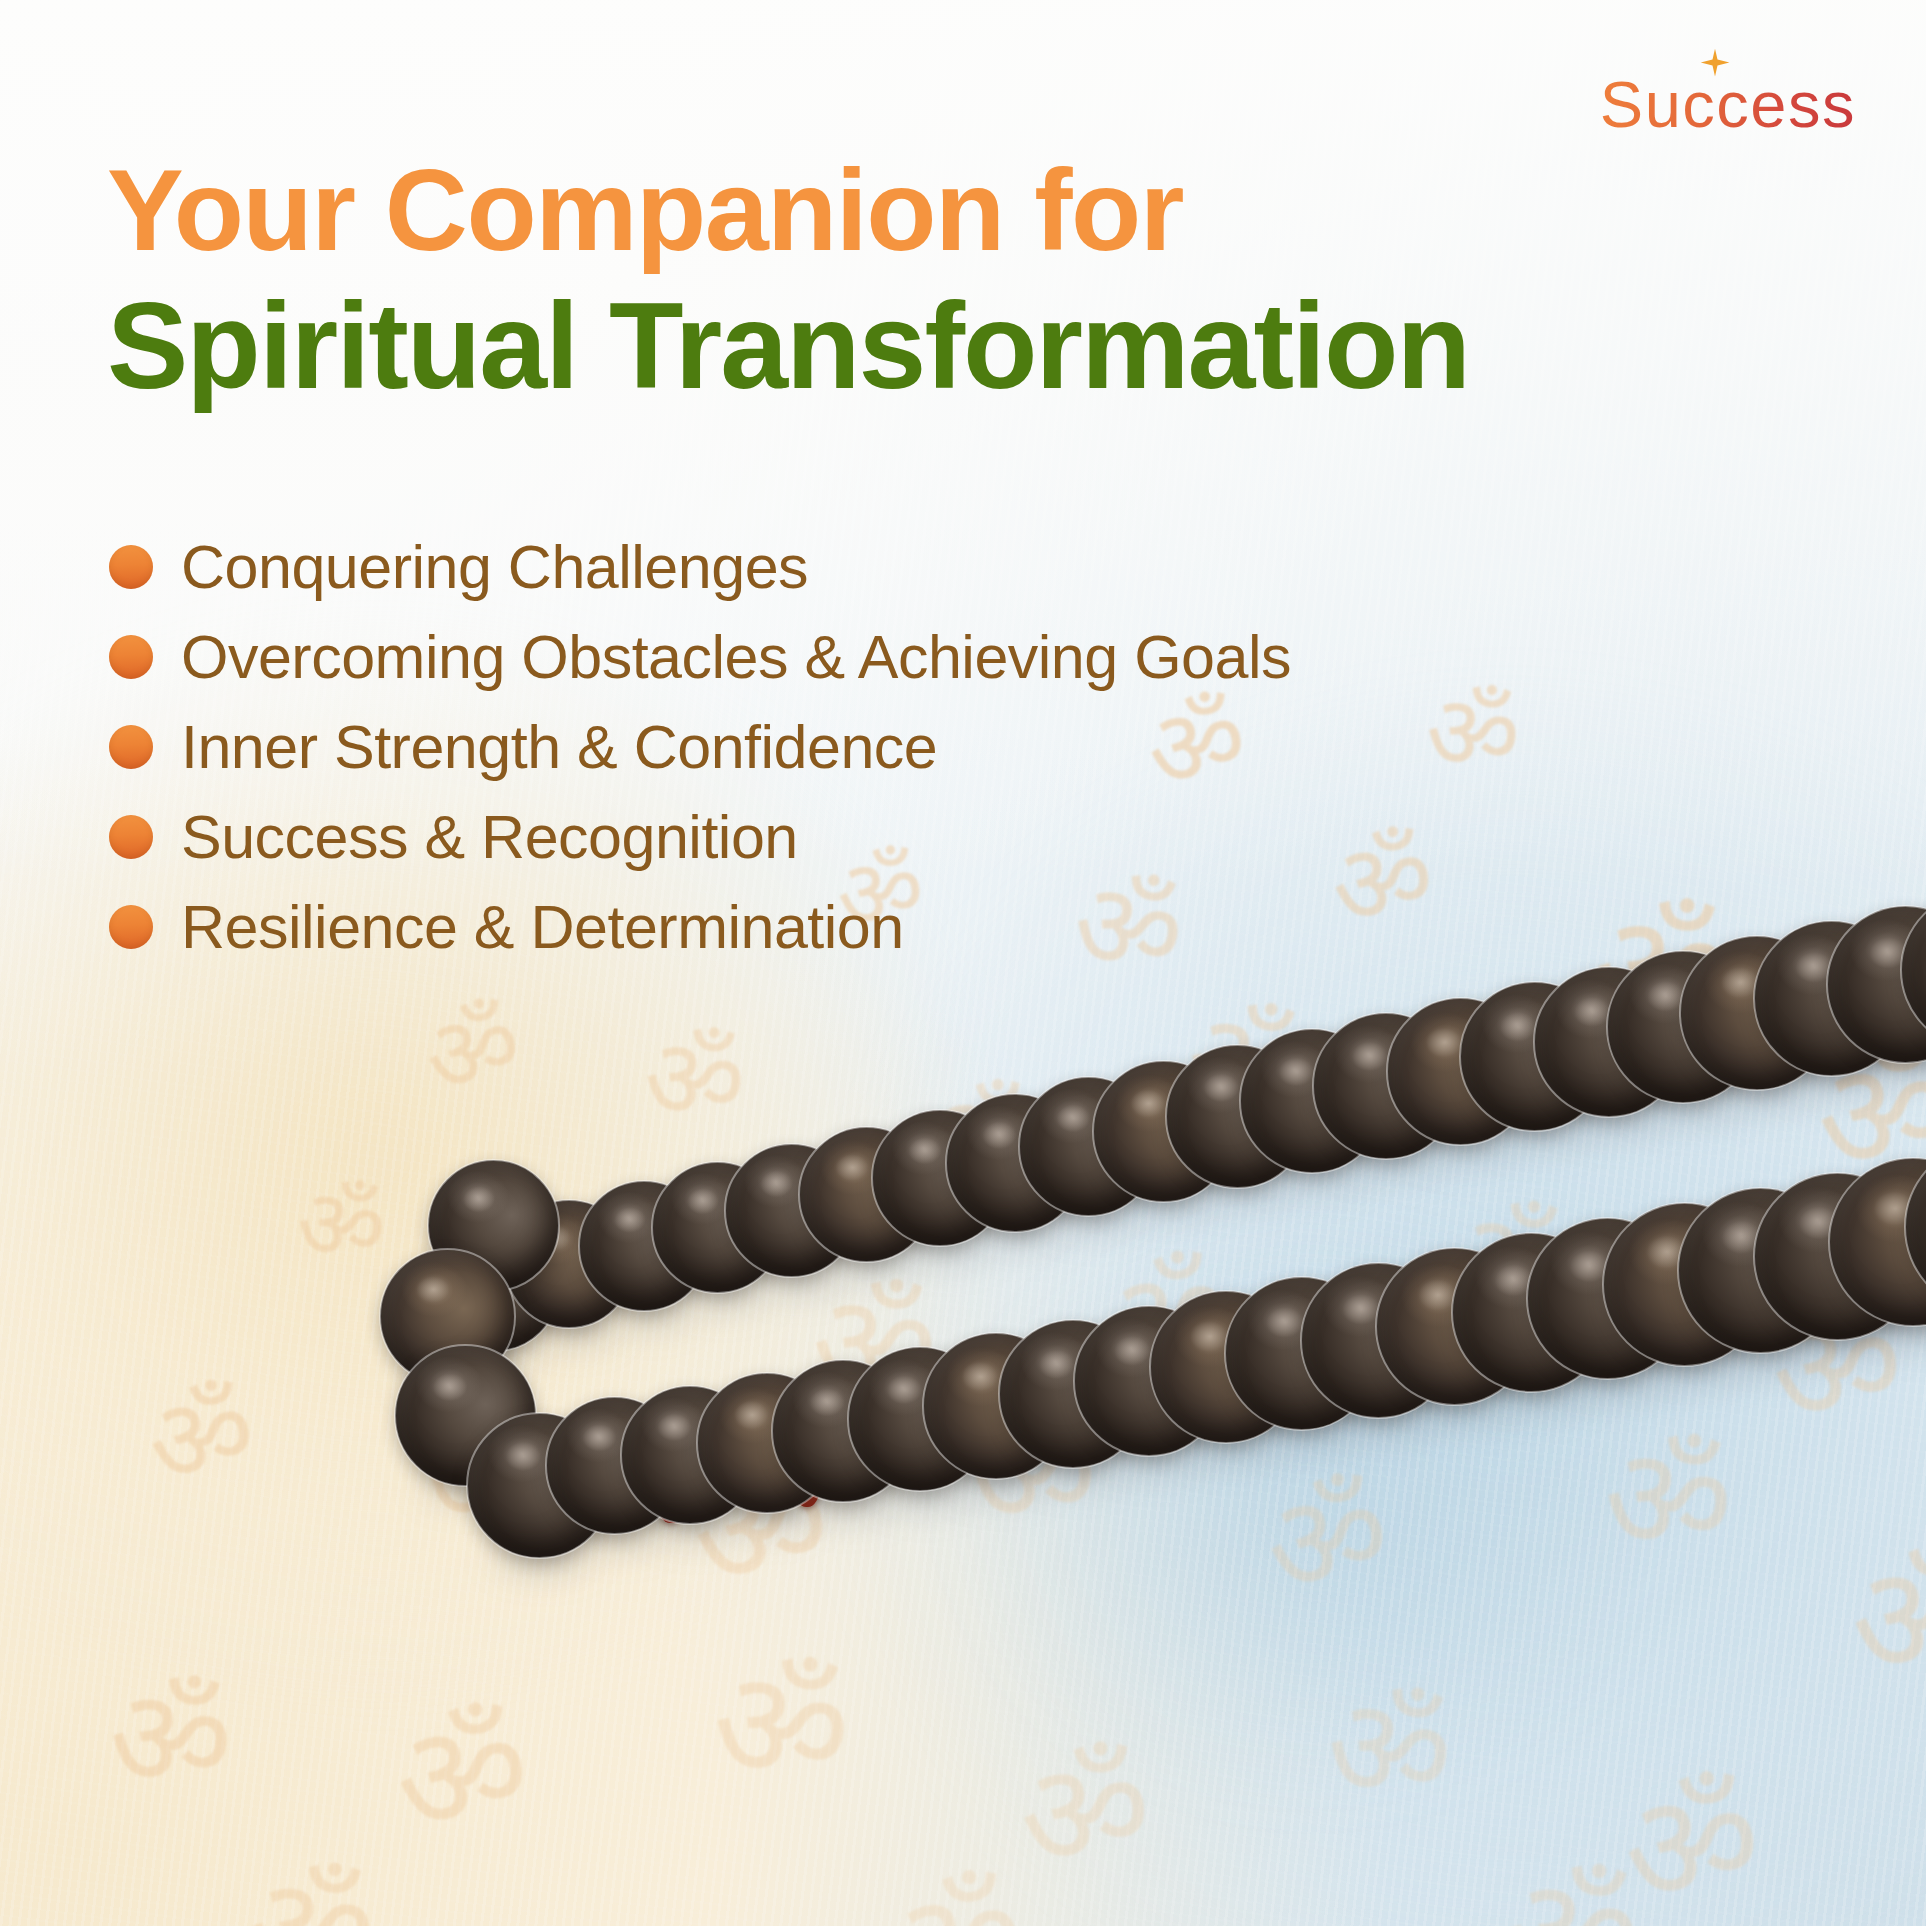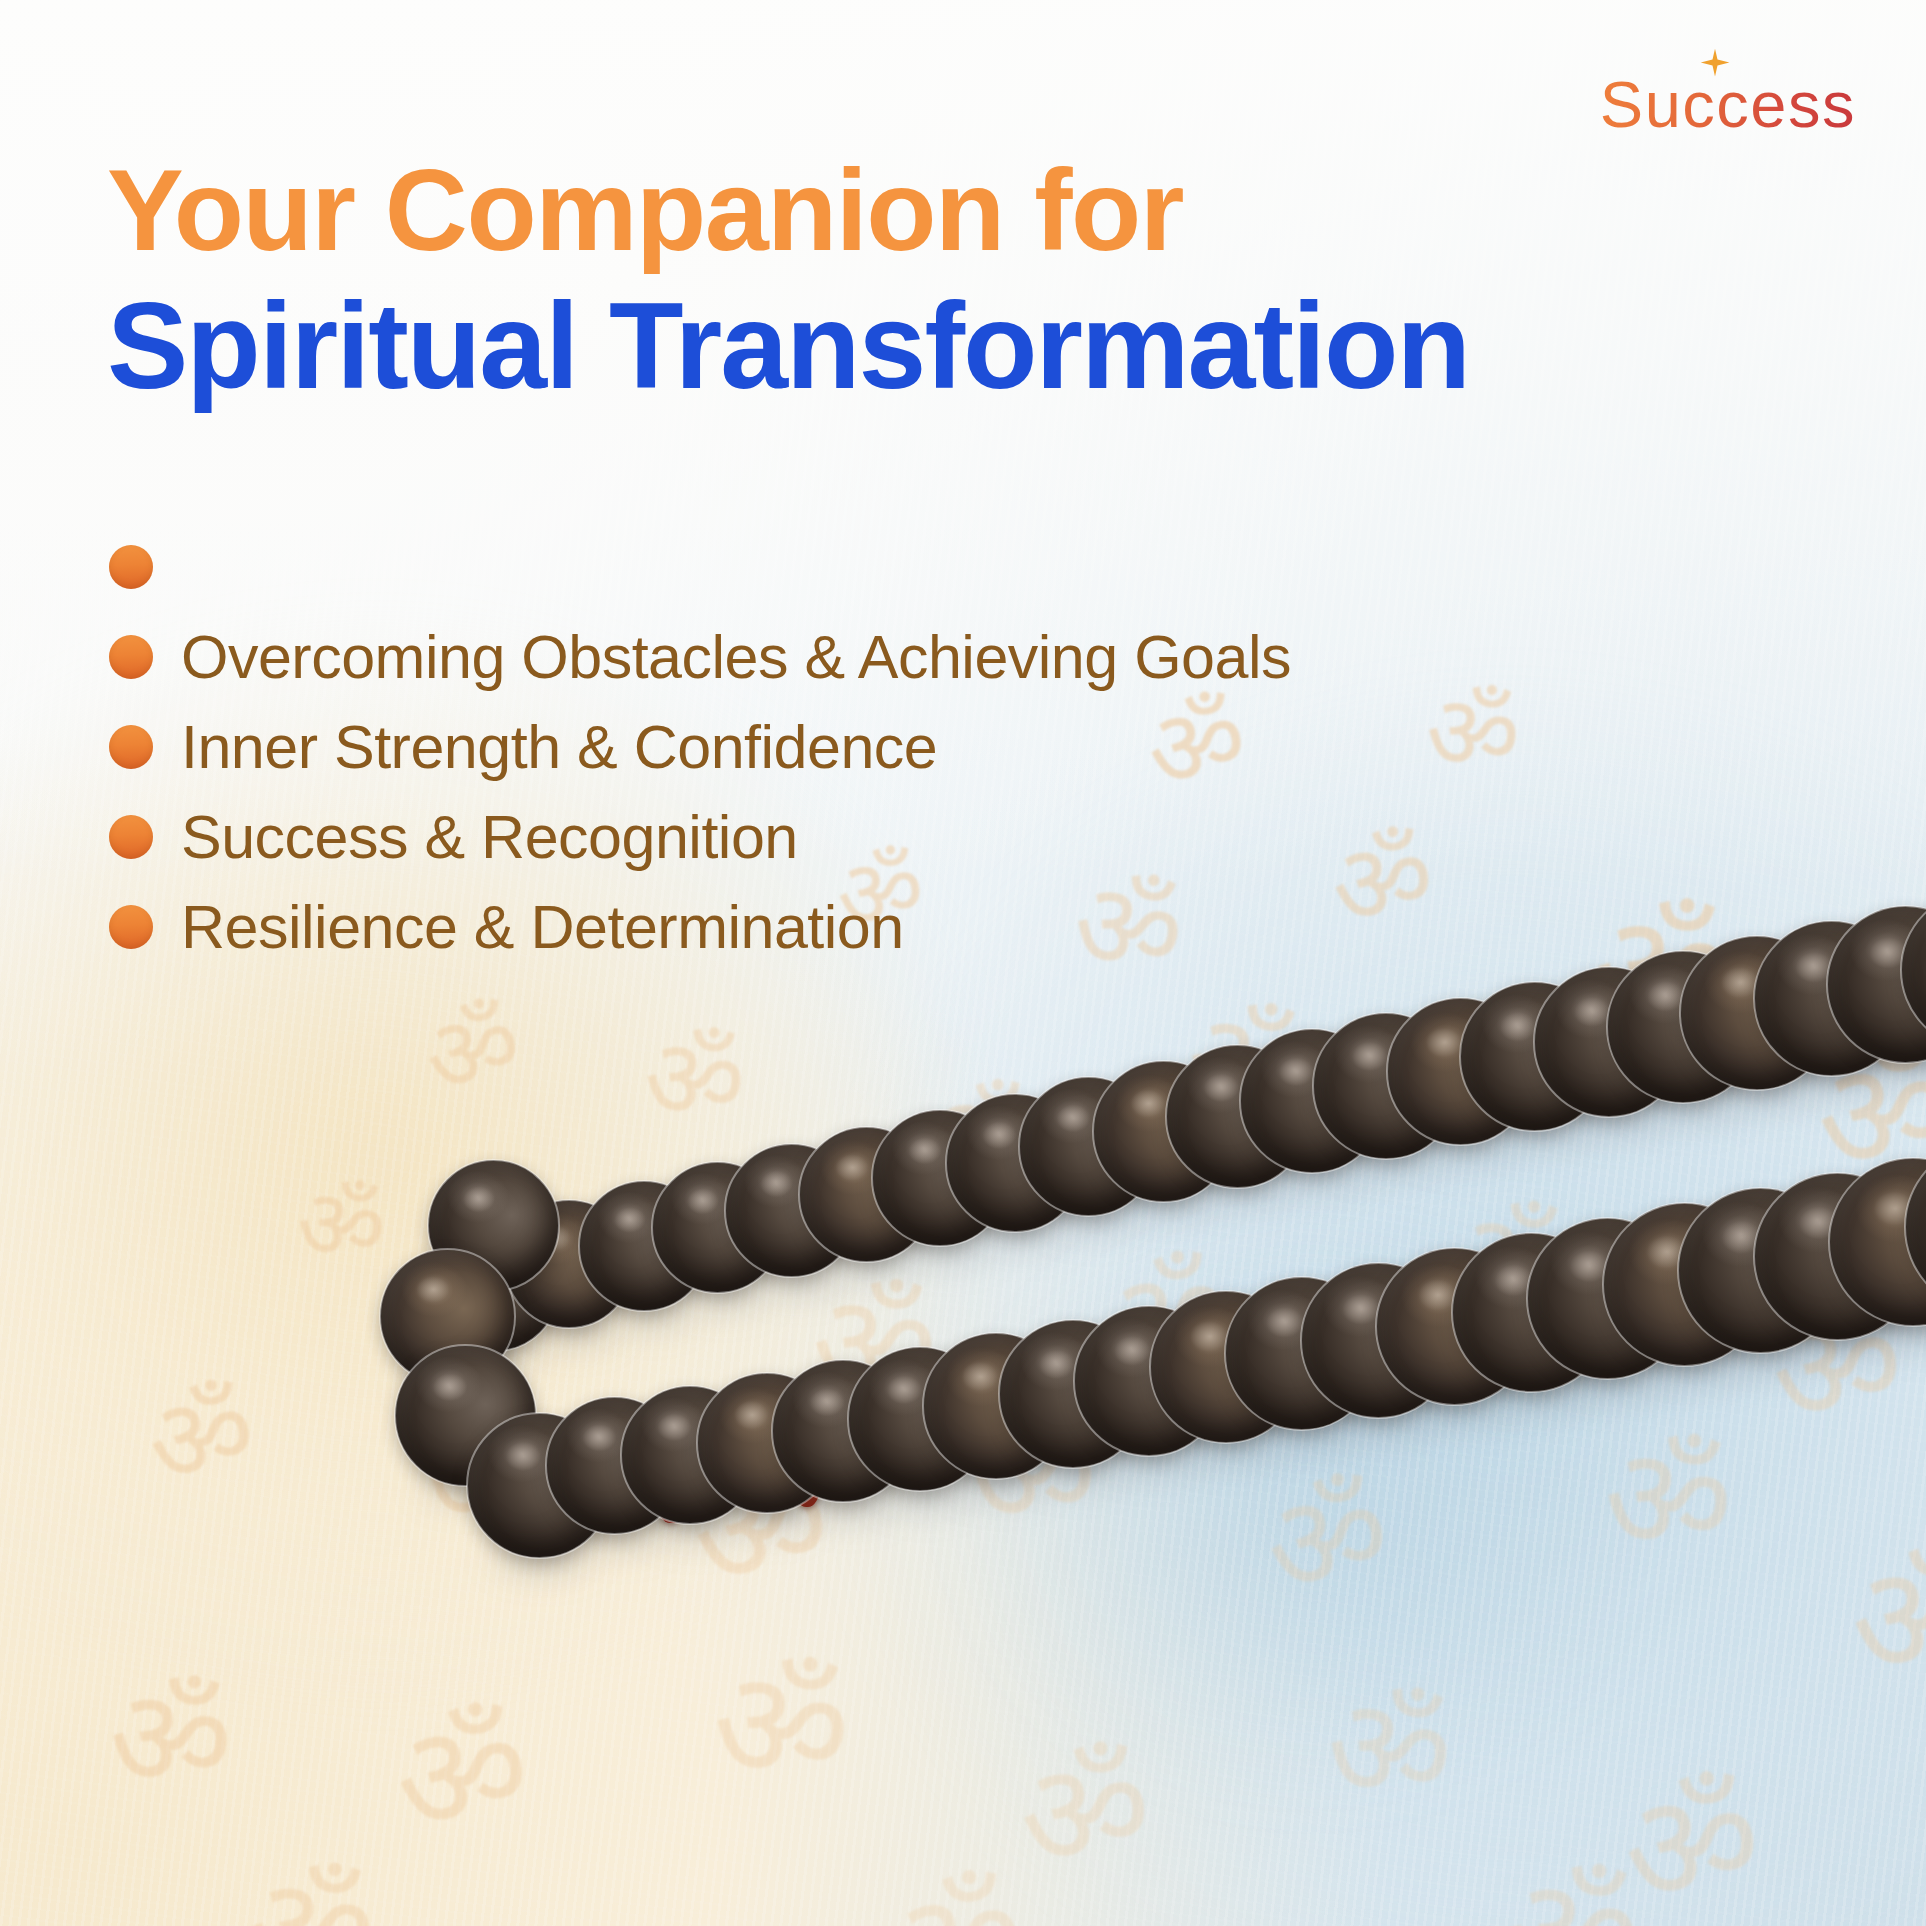--- a/index.html
+++ b/index.html
@@ -155,21 +155,21 @@
     font-weight: 700;
     letter-spacing: -1.5px;
     color: #f5943f;
     line-height: 1.0;
     white-space: nowrap;
   }
   .headline .l2 {
     font-size: 122px;
     font-weight: 700;
     letter-spacing: -2px;
-    color: #1d4ed8;
+    color: #4d7c0f;
     line-height: 1.05;
     margin-top: 14px;
     white-space: nowrap;
   }
 
   .bullets {
     position: absolute;
     left: 109px;
     top: 522px;
     width: 1544px;
@@ -345,20 +345,21 @@
   </div>
 
   <div class="headline">
     <div class="l1">Your Companion for</div>
     <div class="l2">Spiritual Transformation</div>
   </div>
 
   <div class="bullets" id="bullet-list">
       <div class="bullet-row">
         <span class="bullet-dot" style="background: linear-gradient(178deg, rgb(242, 146, 63) 0%, rgb(237, 131, 53) 45%, rgb(222, 101, 39) 100%);"></span>
+        <span class="bullet-label">Conquering Challenges</span>
       </div>
       <div class="bullet-row">
         <span class="bullet-dot" style="background: linear-gradient(178deg, rgb(242, 146, 63) 0%, rgb(237, 131, 53) 45%, rgb(222, 101, 39) 100%);"></span>
         <span class="bullet-label">Overcoming Obstacles &amp; Achieving Goals</span>
       </div>
       <div class="bullet-row">
         <span class="bullet-dot" style="background: linear-gradient(178deg, rgb(242, 146, 63) 0%, rgb(237, 131, 53) 45%, rgb(222, 101, 39) 100%);"></span>
         <span class="bullet-label">Inner Strength &amp; Confidence</span>
       </div>
       <div class="bullet-row">

